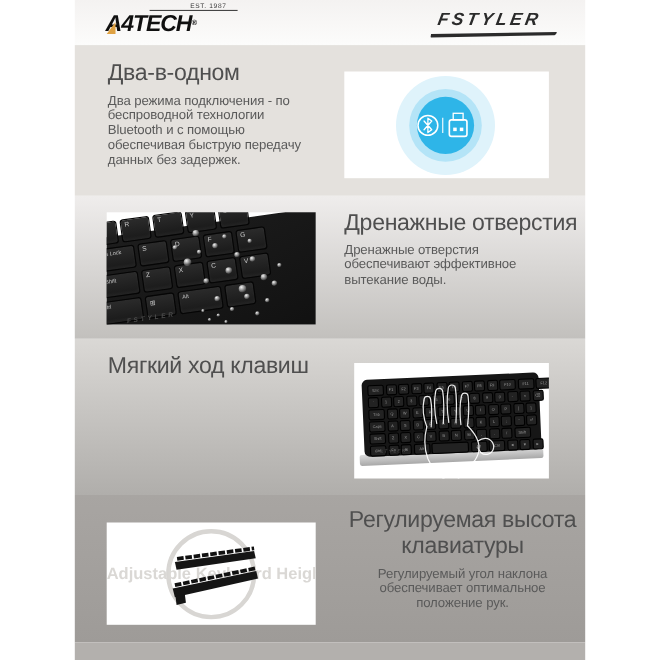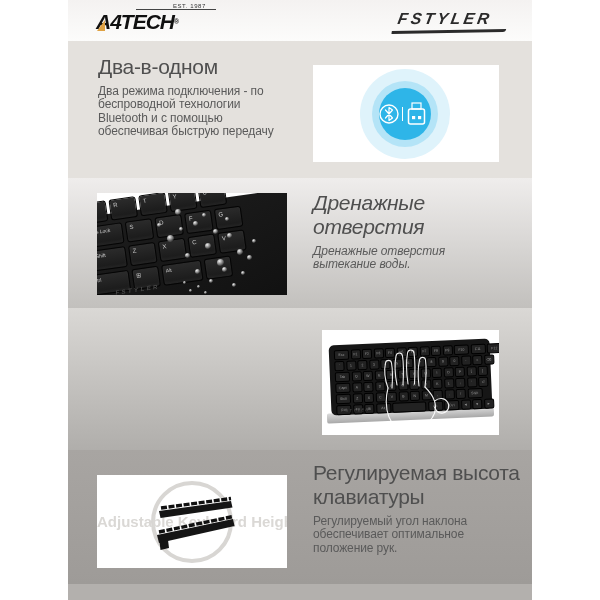--- a/index.html
+++ b/index.html
@@ -30,23 +30,23 @@
           font-size:16px;letter-spacing:3px;color:#2b2b2b;transform:skewX(-10deg);}
   .fslogo:after{content:"";position:absolute;left:-4px;right:-16px;bottom:-4px;height:2.5px;
           background:#2b2b2b;border-radius:0 0 10px 2px;transform:rotate(-1deg);}
 
   
   .txt{position:absolute;color:#5a5a5a;}
   .txt h2{margin:0 0 6px 0;font-size:21px;font-weight:400;letter-spacing:-.3px;
           color:#4f4f4f;line-height:24px;}
   .txt .body{font-size:12px;line-height:13.4px;letter-spacing:-.1px;}
   .t-s1{left:30px;top:55px;width:250px;}
-  .t-s2{left:245px;top:191px;width:215px;font-style:italic;}
+  .t-s2{left:245px;top:191px;width:215px;}
   .t-s3{left:30px;top:321px;width:245px;}
-  .t-s4{left:245px;top:461px;width:215px;}
+  .t-s4{left:245px;top:461px;width:215px;text-align:center;}
 
   
   .card{position:absolute;background:#ffffff;overflow:hidden;}
   .card-conn{left:245px;top:65px;width:186px;height:97px;}
   .card-drain{left:29px;top:193px;width:190px;height:102px;}
   .card-type{left:254px;top:330px;width:177px;height:105px;}
   .card-height{left:29px;top:475px;width:190px;height:93px;}
 
   
   .ripple{position:absolute;border-radius:50%;}
@@ -113,20 +113,21 @@
     </div>
     <div class="fslogo">FSTYLER</div>
 
     <div class="txt t-s1">
       <h2>Два-в-одном</h2>
       <div class="body">
           <div>Два режима подключения - по</div>
           <div>беспроводной технологии</div>
           <div>Bluetooth и с помощью</div>
           <div>обеспечивая быструю передачу</div>
+          <div>данных без задержек.</div>
         </div>
     </div>
     <div class="card card-conn">
       <div class="ripple rip-o"></div>
       <div class="ripple rip-m"></div>
       <div class="ripple rip-i"></div>
       <svg class="conn-ico" width="60" height="36" viewBox="0 0 60 36">
         <g>
           <circle cx="14" cy="18" r="9" fill="none" stroke="#ffffff" stroke-width="1.4"></circle>
           <path d="M10.5 14 L17.5 22 L14 24.5 L14 11.5 L17.5 14 L10.5 22" fill="none" stroke="#ffffff" stroke-width="1.2" stroke-linejoin="round" stroke-linecap="round"></path>
@@ -198,25 +199,27 @@
           <div class="drop" style="left: 92px; top: 96px; width: 3px; height: 3px;"></div>
           <div class="drop" style="left: 107px; top: 98px; width: 3px; height: 3px;"></div>
           <div class="drop" style="left: 86px; top: 88px; width: 3px; height: 3px;"></div>
           <div class="drop" style="left: 155px; top: 46px; width: 4px; height: 4px;"></div>
         </div>
     </div>
     <div class="txt t-s2">
       <h2>Дренажные отверстия</h2>
       <div class="body">
           <div>Дренажные отверстия</div>
+          <div>обеспечивают эффективное</div>
           <div>вытекание воды.</div>
         </div>
     </div>
 
     <div class="txt t-s3">
+      <h2>Мягкий ход клавиш</h2>
       <div class="body">
         </div>
     </div>
     <div class="card card-type">
       <div class="stand"></div>
       <div class="kb3">
         <div class="krows">
             <div class="krow">
               <span class="key wide">Esc</span>
               <span class="key">F1</span>

